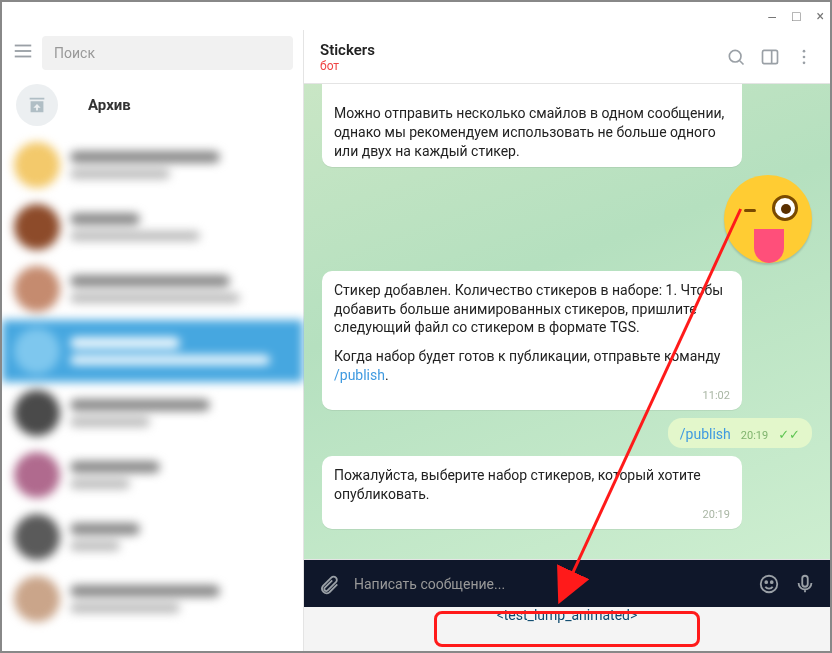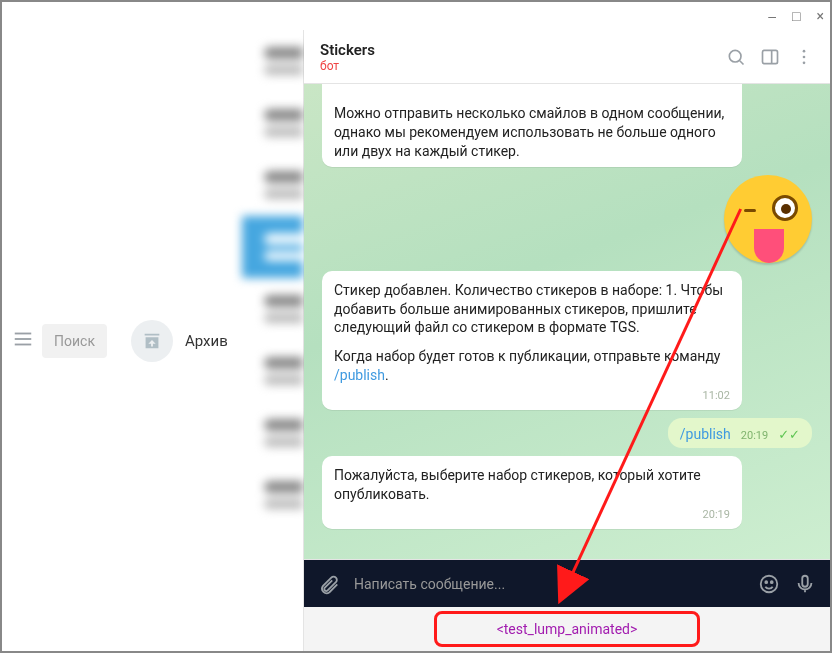--- a/index.html
+++ b/index.html
@@ -4,28 +4,28 @@
 <style>
   * { box-sizing: border-box; margin: 0; padding: 0; font-family: -apple-system, "Segoe UI", Roboto, Arial, sans-serif; }
   body { width: 832px; height: 653px; overflow: hidden; background: #fff; border: 2px solid #888; position: relative; }
 
   .titlebar { height: 28px; display:flex; justify-content:flex-end; align-items:center; padding:0 6px; gap:16px; background:#fff; }
   .titlebar span { color:#777; font-size:14px; }
 
   .main { display:flex; height: calc(100% - 28px); }
 
   
-  .left { width: 302px; border-right:1px solid #e4e4e4; display:flex; flex-direction:row; }
+  .left { width: 302px; border-right:1px solid #e4e4e4; display:flex; flex-direction:column; }
   .search-row { display:flex; align-items:center; padding:6px 10px; gap:8px; }
   .menu-icon svg { width:22px; height:22px; stroke:#9aa0a6; }
   .search-box { flex:1; height:34px; background:#f1f1f1; border-radius:4px; padding:0 12px; display:flex; align-items:center; color:#999; font-size:14px; }
   .archive-row { display:flex; align-items:center; padding:8px 14px; gap:12px; }
   .archive-badge { width:42px; height:42px; border-radius:50%; background:#eceff1; display:flex; align-items:center; justify-content:center; }
   .archive-badge svg { width:22px; height:22px; fill:#b0bec5; }
-  .archive-title { font-size:15px; font-weight:400; color:#333; }
+  .archive-title { font-size:15px; font-weight:700; color:#333;margin-left:18px; }
 
   .chat-list { flex:1; overflow:hidden; filter: blur(5px); }
   .chat-item { height:62px; display:flex; align-items:center; padding:0 12px; gap:10px; }
   .chat-item .av { width:46px; height:46px; border-radius:50%; }
   .chat-item .txt { flex:1; }
   .chat-item .l1 { height:12px; background:#888; border-radius:6px; margin-bottom:6px; }
   .chat-item .l2 { height:10px; background:#bbb; border-radius:5px; }
   .chat-item.selected { background:#46a7e0; }
   .chat-item.selected .l1, .chat-item.selected .l2 { background:#eaf6fd; }
 
@@ -49,21 +49,21 @@
   .sticker .face { width:88px; height:88px; border-radius:50%; background:#ffcc33; position:relative; box-shadow:0 2px 2px rgba(0,0,0,.15); }
   .sticker .eye-l { position:absolute; width:12px; height:3px; background:#7a4a00; left:20px; top:34px; border-radius:2px; }
   .sticker .eye-r { position:absolute; width:26px; height:26px; background:#fff; border-radius:50%; right:14px; top:20px; border:3px solid #7a4a00; }
   .sticker .pupil { position:absolute; width:10px; height:10px; background:#5a2f00; border-radius:50%; left:6px; top:6px; }
   .sticker .tongue { position:absolute; width:30px; height:34px; background:#ff4f7a; border-radius:0 0 20px 20px; left:30px; top:54px; }
 
   .input-row { min-height:48px; border-top:1px solid #e4e4e4; display:flex; align-items:center; padding:0 14px; gap:14px; background:#0f172a; }
   .input-row .field { flex:1; font-size:14px; color:#999; }
   .iicon { width:22px; height:22px; color:#9aa0a6; }
 
-  .reply-bar { height:44px; background:#f4f4f4; display:flex; align-items:center; justify-content:center; position:relative; font-size:14px; color:#a21caf; }
+  .reply-bar { height:44px; background:#f4f4f4; display:flex; align-items:flex-start; justify-content:center; position:relative; font-size:14px; color:#0c4a6e; }
   .reply-highlight { position:absolute; border:3px solid #ff1a1a; border-radius:8px; left:130px; right:130px; top:4px; bottom:4px; pointer-events:none; }
 
   
   .arrow-svg { position:absolute; pointer-events:none; }
 
 </style>
 </head>
 <body>
 
 <div class="titlebar">

